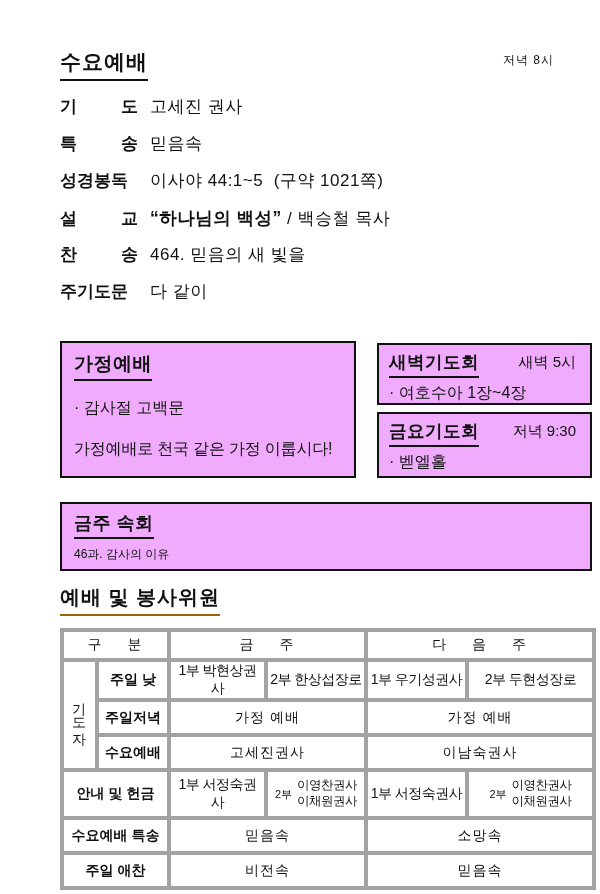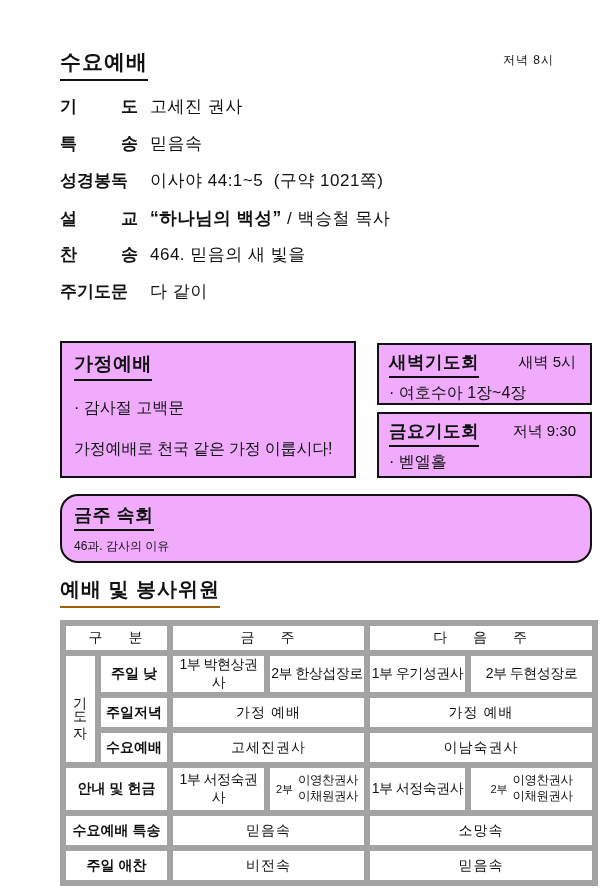--- a/index.html
+++ b/index.html
@@ -43,38 +43,38 @@
     font-weight: bold; font-size: 19px; letter-spacing: 0.5px;
     border-bottom: 2px solid #111; padding-bottom: 2px; display: inline-block;
   }
   .small-box .box-title { font-size: 17.5px; }
   .box-title-row { display: flex; justify-content: space-between; align-items: flex-start; }
   .box-time { font-size: 15px; padding-top: 3px; padding-right: 4px; }
   .family-line1 { font-size: 16px; margin-top: 17px; }
   .family-line2 { font-size: 16px; margin-top: 20px; letter-spacing: -0.2px; }
   .small-box-content { font-size: 16px; margin-top: 5px; }
 
-  .weekly-box { width: 532px; height: 69px; margin-top: 16px; padding: 7px 12px; border-radius: 18px; }
+  .weekly-box { width: 532px; height: 69px; margin-top: 24px; padding: 7px 12px; }
   .weekly-box .box-title { font-size: 18px; }
   .weekly-content { font-size: 12px; margin-top: 7px; }
 
   
   .section-title {
     display: inline-block; margin-top: 13px;
     font-size: 20px; font-weight: bold; letter-spacing: 1px;
     border-bottom: 2px solid #a16207; padding-bottom: 3px;
   }
   table.committee {
     margin-top: 12px;
     border-collapse: collapse;
     width: 532px;
     table-layout: fixed;
   }
   table.committee td {
-    border: 6px solid #a3a3a3;
+    border: 4px solid #a3a3a3;
     text-align: center; vertical-align: middle;
     font-size: 14px; padding: 0 1px; overflow: hidden;
   }
   table.committee { border: 2px solid #111; }
   td.bl2 { border-left-width: 2px; }
   tr.bt2 td { border-top-width: 2px; }
   td.hdr { font-size: 16px; height: 30px; word-spacing: 18px; letter-spacing: 2px; }
   td.rowlabel { font-weight: bold; font-size: 15px; }
   td.vertlabel {
     font-size: 15px;

